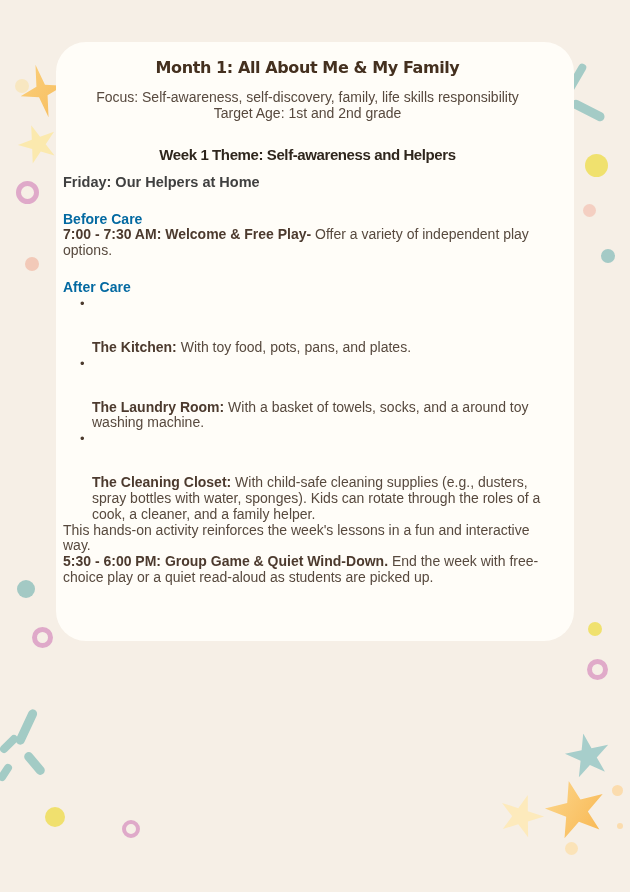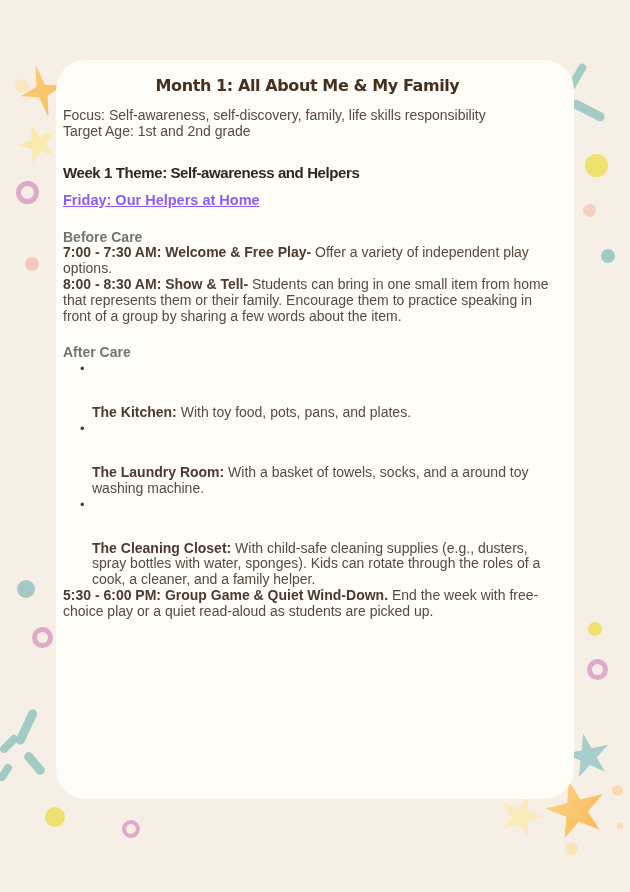--- a/index.html
+++ b/index.html
@@ -5,55 +5,55 @@
   html,body{margin:0;padding:0;}
   body{
     width:630px;height:892px;
     background:#f6efe6;
     position:relative;
     overflow:hidden;
     font-family:"Liberation Sans","DejaVu Sans",sans-serif;
   }
   
   .card{
-    position:absolute;left:56px;top:60px;
-    width:518px;height:739px;
+    position:absolute;left:56px;top:42px;
+    width:518px;height:599px;
     background:#fffdf8;
     border-radius:30px;
     z-index:1;
     box-sizing:border-box;
     padding:14px 22px 0 7px;
     color:#57493e;
     font-size:14px;
     line-height:15.8px;
   }
   .card strong{color:#4c3a2e;font-weight:bold;}
   h1.title{
     margin:2px 0 12px 0;
     text-align:center;
     font-family:"DejaVu Sans","Liberation Sans",sans-serif;
     font-size:16px;line-height:20px;
     letter-spacing:-0.4px;
     color:#44301f;
   }
   p{margin:0;}
-  .meta{white-space:nowrap;}
+  .meta{white-space:nowrap;text-align:center;}
   h2.theme{
     margin:24px 0 10px 0;
+    text-align:center;
     font-size:15px;line-height:18px;
     letter-spacing:-0.4px;
     color:#2f261d;
   }
   h3.day{
     margin:0 0 0 0;
     font-size:14.5px;line-height:17px;
-    color:#8b5cf6;
-    text-decoration:underline;
+    color:#404040;
   }
-  .sec-head{font-weight:bold;color:#737373;}
+  .sec-head{font-weight:bold;color:#0369a1;}
   .gap{margin-top:21px;}
   .bullet{display:flex;margin-left:17px;}
   .b-mark{flex:none;width:12px;font-size:13px;color:#4c3a2e;}
   .b-text{flex:1;margin-top:44px;}
   
   .shape{position:absolute;z-index:0;}
   .star5{clip-path:polygon(50% 0%,61% 35%,98% 35%,68% 57%,79% 91%,50% 70%,21% 91%,32% 57%,2% 35%,39% 35%);}
   .sparkle4{clip-path:polygon(50% 0%,60% 40%,100% 50%,60% 60%,50% 100%,40% 60%,0% 50%,40% 40%);}
   .dot{border-radius:50%;}
   .donut{border-radius:50%;box-sizing:border-box;background:transparent;}
@@ -125,21 +125,20 @@
 
   <h2 class="theme">Week 1 Theme: Self-awareness and Helpers</h2>
 
   <h3 class="day">Friday: Our Helpers at Home</h3>
 
   <p class="sec-head gap">Before Care</p>
 
   <p><strong>7:00 - 7:30 AM: Welcome &amp; Free Play-</strong><span> Offer a variety of independent play options.</span></p>
 
 
-  <p><strong>8:00 - 8:30 AM: Show &amp; Tell-</strong><span> Students can bring in one small item from home that represents them or their family. Encourage them to practice speaking in front of a group by sharing a few words about the item.</span></p>
 
   <p class="sec-head gap">After Care</p>
 
 
 
 
   <div class="bullet">
     <span class="b-mark">•</span>
     <p class="b-text"><strong>The Kitchen:</strong><span> With toy food, pots, pans, and plates.</span></p>
   </div>
@@ -147,16 +146,17 @@
   <div class="bullet">
     <span class="b-mark">•</span>
     <p class="b-text"><strong>The Laundry Room:</strong><span> With a basket of towels, socks, and a around toy washing machine.</span></p>
   </div>
 
   <div class="bullet">
     <span class="b-mark">•</span>
     <p class="b-text"><strong>The Cleaning Closet:</strong><span> With child-safe cleaning supplies (e.g., dusters, spray bottles with water, sponges). Kids can rotate through the roles of a cook, a cleaner, and a family helper.</span></p>
   </div>
 
+  <p>This hands-on activity reinforces the week's lessons in a fun and interactive way.</p>
 
   <p><strong>5:30 - 6:00 PM: Group Game &amp; Quiet Wind-Down.</strong><span> End the week with free-choice play or a quiet read-aloud as students are picked up.</span></p>
 
 </div>
 
 </body></html>

